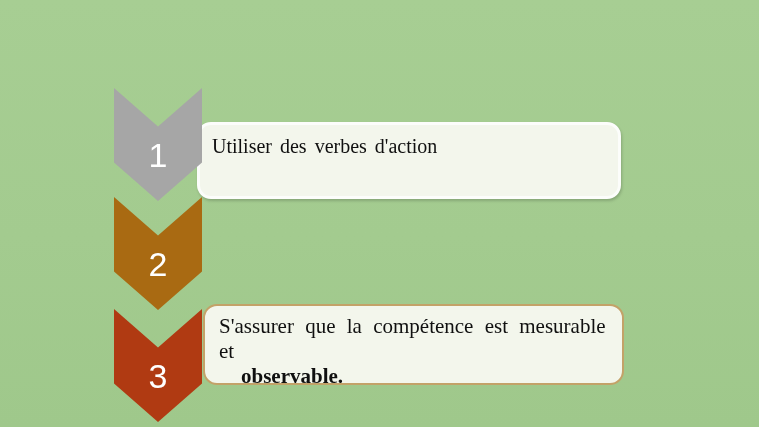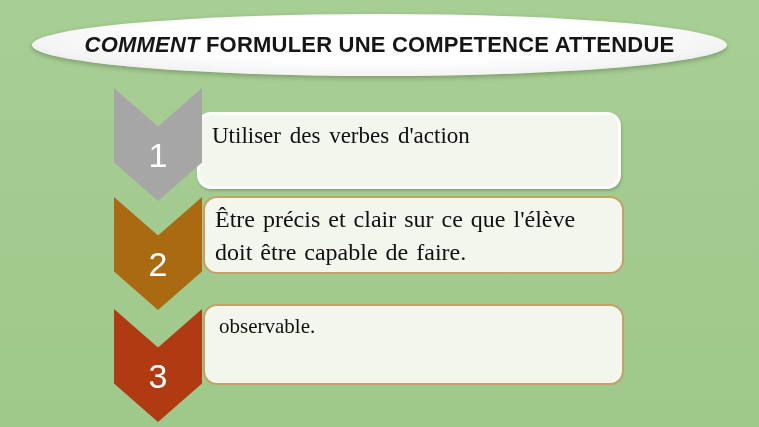--- a/index.html
+++ b/index.html
@@ -41,64 +41,58 @@
   .textbox{
     position:absolute;
     background:#f3f6ec;
     border-radius:14px;
     font-family:"Liberation Serif", serif;
     color:#101010;
     z-index:2;
     box-sizing:border-box;
   }
   .box-1{
-    left:197px;top:112px;width:424px;height:77px;
+    left:197px;top:122px;width:424px;height:77px;
     border:3px solid #fcfdfb;
     box-shadow:1px 2px 3px rgba(0,0,0,0.18);
     padding:7px 10px 0 12px;
-    font-size:23px;line-height:28px;word-spacing:3px;
+    font-size:20px;line-height:28px;word-spacing:3px;
   }
   .box-2{
     left:203px;top:196px;width:421px;height:78px;
     border:2px solid #c3a268;
     padding:5px 8px 0 10px;
     font-size:24px;line-height:33px;word-spacing:2px;
   }
   .box-3{
     left:203px;top:304px;width:421px;height:81px;
     border:2px solid #c3a268;
     padding:8px 6px 0 14px;
     font-size:21px;line-height:25px;word-spacing:6px;
   }
   .box-3 .line:nth-child(2){padding-left:22px;word-spacing:0;font-weight:bold;}
 </style>
 </head>
 <body>
 
 <div class="slide">
 
-  <div class="title-ellipse">
-    <div class="title-text"><span class="it">COMMENT</span><span> FORMULER UNE COMPETENCE ATTENDUE</span></div>
-  </div>
 
   <div class="chevron chev-1" style="background: rgb(166, 166, 166);">
     <span class="num">1</span>
   </div>
   <div class="textbox box-1">
     <div class="line">Utiliser des verbes d'action</div>
   </div>
 
   <div class="chevron chev-2" style="background: rgb(169, 106, 18);">
     <span class="num">2</span>
   </div>
-  <div class="textbox box-2">
-    <div class="line">Être précis et clair sur ce que l'élève</div>
-    <div class="line">doit être capable de faire.</div>
-  </div>
 
   <div class="chevron chev-3" style="background: rgb(176, 58, 18);">
     <span class="num">3</span>
   </div>
   <div class="textbox box-3">
+    <div class="line">S'assurer que la compétence est mesurable et</div>
     <div class="line">observable.</div>
   </div>
 
 </div>
 
 </body></html>

